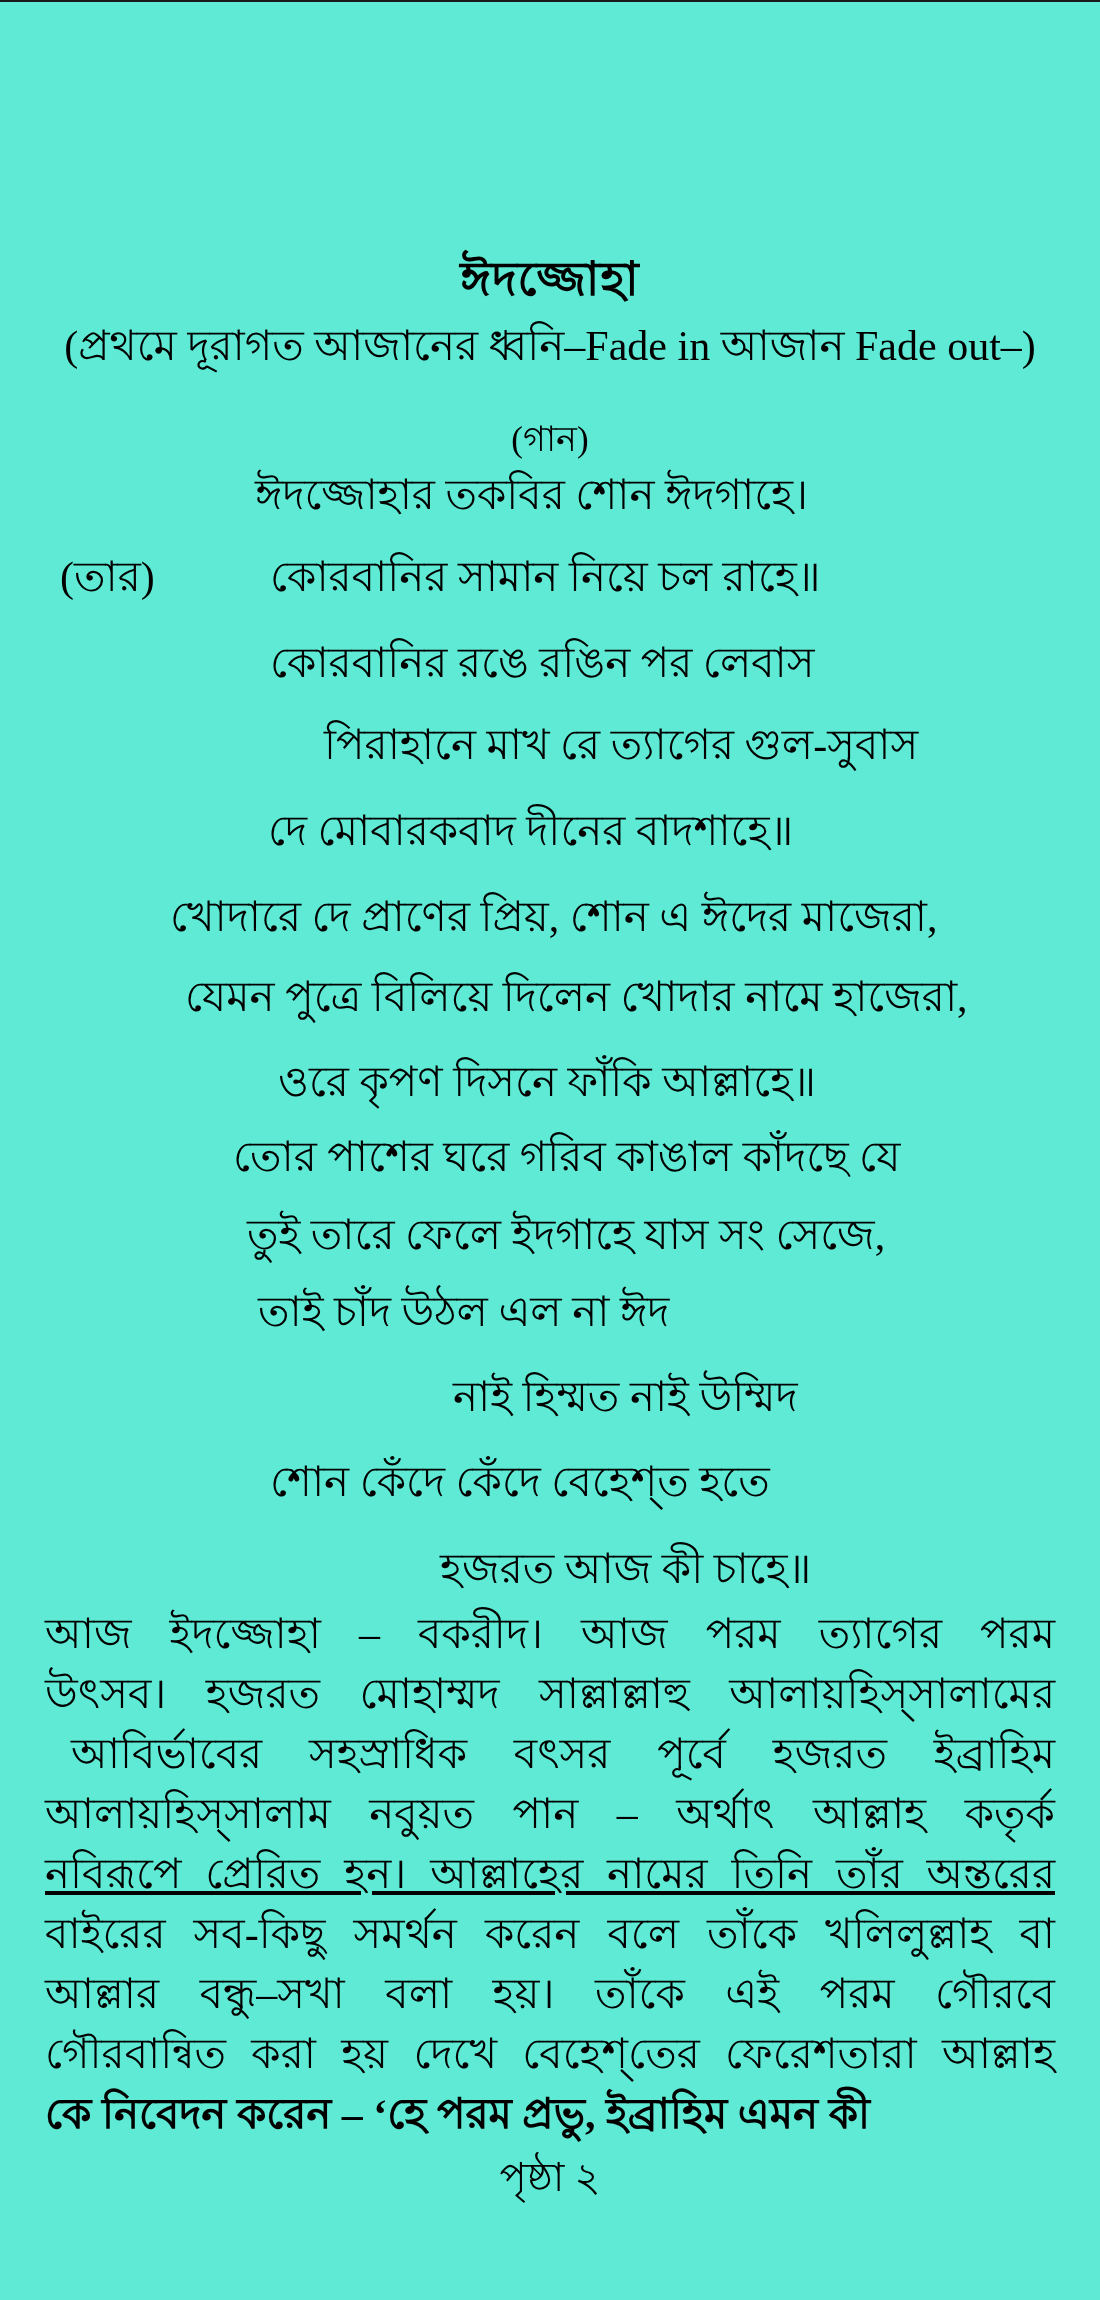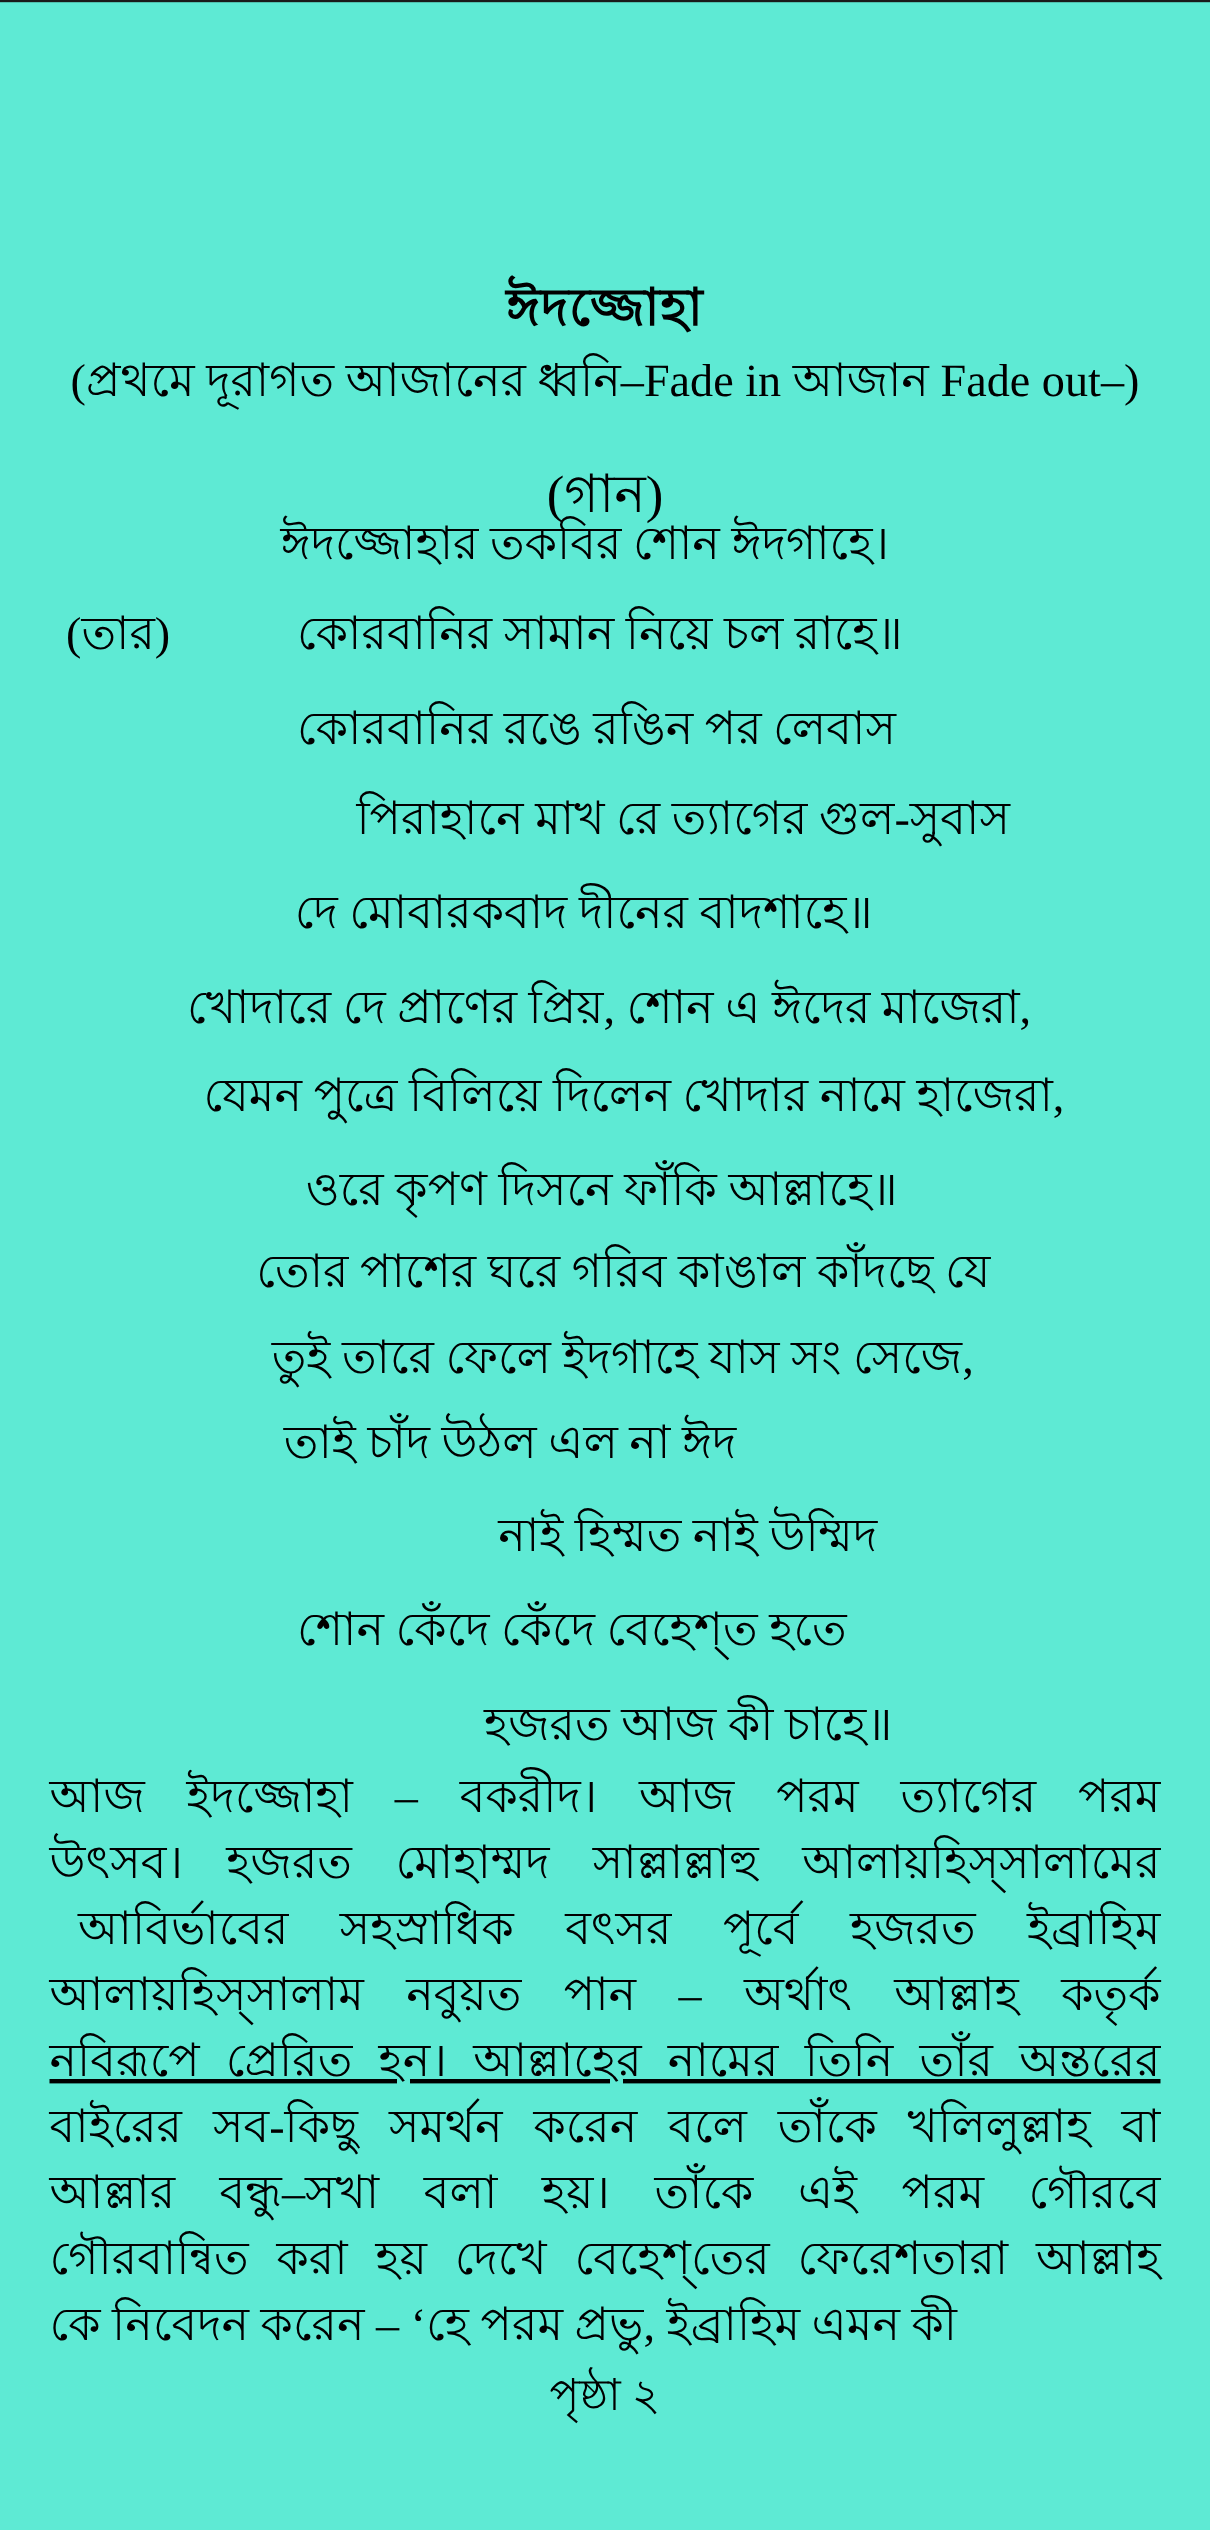--- a/index.html
+++ b/index.html
@@ -10,38 +10,38 @@
     margin: 0 auto;
     background: #5eead4;
     color: #000000;
     font-family: "Liberation Serif", "DejaVu Serif", serif;
     overflow: hidden;
   }
   .scan-edge { position: absolute; top: 0; left: 0; width: 100%; height: 2px; background: #1a1a1a; }
   .centered { position: absolute; left: 0; width: 100%; text-align: center; white-space: nowrap; }
   .page-title { top: 243px; font-size: 47px; font-weight: 600; letter-spacing: 1px; }
   .stage-direction { top: 313px; font-size: 42px; font-family: Liberation Serif, serif; }
-  .song-heading { top: 412px; font-size: 48px; }
+  .song-heading { top: 412px; font-size: 35px; }
   .song-line {
     position: absolute;
     font-size: 42px;
     line-height: 1.3;
     white-space: nowrap;
   }
   .refrain-label { position: absolute; font-size: 42px; line-height: 1.3; white-space: nowrap; }
   .para-line {
     position: absolute;
     left: 45px;
     right: 45px;
     font-size: 42px;
     line-height: 1.3;
     text-align: justify;
     text-align-last: justify;
   }
-  .para-line.last { text-align: center; text-align-last: left; }
+  .para-line.last { text-align: center; text-align-last: left; font-weight: bold; }
   .page-number { top: 2146px; font-size: 40px; }
 </style>
 </head>
 <body>
 
 <div class="page">
 
   <div class="scan-edge"></div>
 
   <div class="centered page-title">ঈদজ্জোহা</div>

